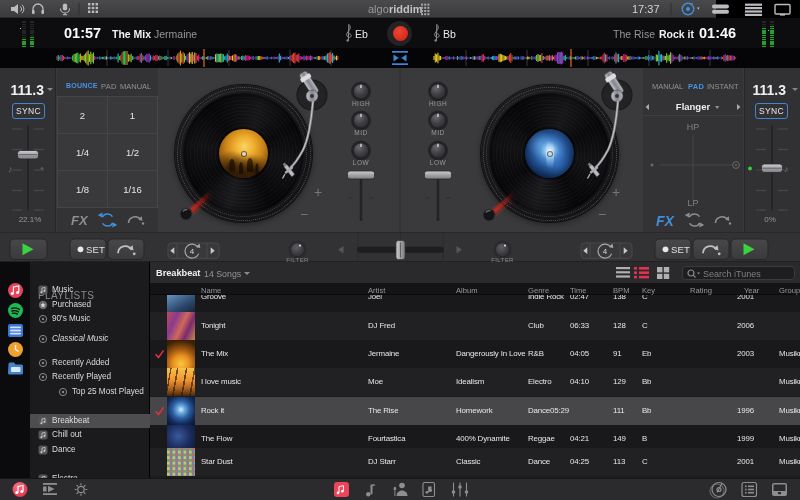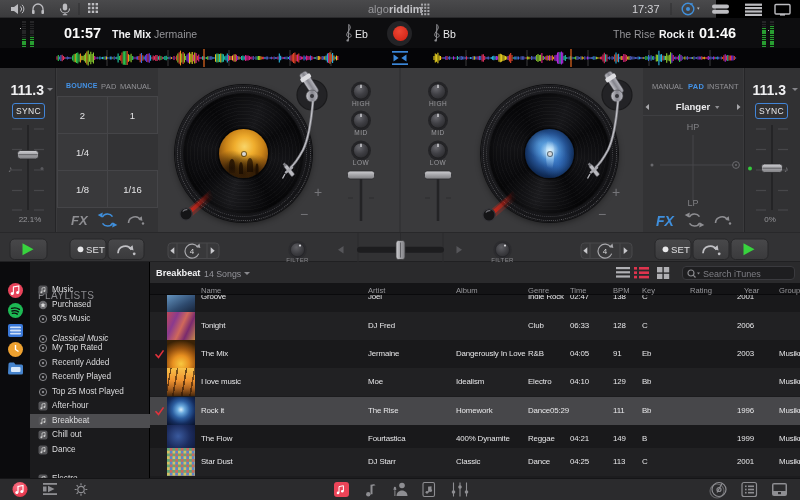--- a/index.html
+++ b/index.html
@@ -681,20 +681,21 @@
   <div class="abs" style="left:10px;top:147px;width:40px;text-align:center;font-size:8px;color:#96969a">22.1%</div>
   <div class="abs" style="left:750px;top:147px;width:40px;text-align:center;font-size:8px;color:#96969a">0%</div>
 
   <div class="abs" style="left:57px;top:0;width:101px;height:164px;background:#333335">
     <div class="abs tabtxt tabon" style="left:9px;top:13.5px;font-weight:bold;font-size:7px;letter-spacing:.2px">BOUNCE</div>
     <div class="abs tabtxt" style="left:44px;top:13.5px;font-size:7.5px">PAD</div>
     <div class="abs tabtxt" style="left:63px;top:13.5px;letter-spacing:0;font-size:7.5px">MANUAL</div>
     <div class="gridcell" style="left:0px;top:28px;width:51px;height:38px">2</div>
     <div class="gridcell" style="left:50px;top:28px;width:51px;height:38px">1</div>
     <div class="gridcell" style="left:0px;top:65px;width:51px;height:38px">1/4</div>
+    <div class="gridcell" style="left:50px;top:65px;width:51px;height:38px">1/2</div>
     <div class="gridcell" style="left:0px;top:102px;width:51px;height:38px">1/8</div>
     <div class="gridcell" style="left:50px;top:102px;width:51px;height:38px">1/16</div>
     <svg class="abs" style="left:0;top:140px" width="101" height="24" viewBox="0 0 101 24">
       <text x="14" y="17" font-size="13" font-style="italic" font-weight="bold" fill="#8e8e92">FX</text>
       <g stroke="#3f8fdc" stroke-width="1.6" fill="none">
         <path d="M45.2 9.2a6 6 0 0 1 10.3 -.6"></path>
         <path d="M55.8 14.8a6 6 0 0 1 -10.3 .6"></path>
       </g>
       <path d="M45.8 4.6l-.8 5-4.3-2.6z" fill="#3f8fdc"></path>
       <path d="M55.2 19.4l.8-5 4.3 2.6z" fill="#3f8fdc"></path>
@@ -1213,56 +1214,40 @@
         </svg>
         <span class="pltxt">90's Music</span>
       </div>
       <div class="plrow" style="top:70px;font-style:italic;">
         <svg class="plico" viewBox="0 0 10 10">
           <circle cx="5" cy="5" r="3.6" fill="none" stroke="#88888c" stroke-width="1"></circle>
           <circle cx="5" cy="5" r="1.2" fill="#88888c"></circle>
         </svg>
         <span class="pltxt">Classical Music</span>
       </div>
-      <div class="plrow" style="top:79.3px;">
-        <svg class="plico" viewBox="0 0 10 10">
-          <circle cx="5" cy="5" r="3.6" fill="none" stroke="#88888c" stroke-width="1"></circle>
-          <circle cx="5" cy="5" r="1.2" fill="#88888c"></circle>
-        </svg>
-        <span class="pltxt">My Top Rated</span>
-      </div>
       <div class="plrow" style="top:108.3px;">
         <svg class="plico" viewBox="0 0 10 10">
           <circle cx="5" cy="5" r="3.6" fill="none" stroke="#88888c" stroke-width="1"></circle>
           <circle cx="5" cy="5" r="1.2" fill="#88888c"></circle>
         </svg>
         <span class="pltxt">Recently Played</span>
       </div>
       <div class="plrow" style="top:93.8px;">
         <svg class="plico" viewBox="0 0 10 10">
           <circle cx="5" cy="5" r="3.6" fill="none" stroke="#88888c" stroke-width="1"></circle>
           <circle cx="5" cy="5" r="1.2" fill="#88888c"></circle>
         </svg>
         <span class="pltxt">Recently Added</span>
       </div>
-      <div class="plrow" style="top:122.8px;">
+      <div class="plrow" style="top:122.8px;margin-left:20px;">
         <svg class="plico" viewBox="0 0 10 10">
           <circle cx="5" cy="5" r="3.6" fill="none" stroke="#88888c" stroke-width="1"></circle>
           <circle cx="5" cy="5" r="1.2" fill="#88888c"></circle>
         </svg>
         <span class="pltxt">Top 25 Most Played</span>
-      </div>
-      <div class="plrow" style="top:137.3px;">
-        <svg class="plico" viewBox="0 0 10 10">
-          <rect x="0.5" y="0.5" width="9" height="9" rx="2" fill="#555558"></rect>
-          <path d="M4 7.2V3l3-.6v3.4" stroke="#ccc" stroke-width=".8" fill="none"></path>
-          <circle cx="3.4" cy="7.2" r="1" fill="#ccc"></circle>
-          <circle cx="6.4" cy="5.9" r="1" fill="#ccc"></circle>
-        </svg>
-        <span class="pltxt">After-hour</span>
       </div>
       <div class="plrow" style="top:151.8px;background:#4d4d50;">
         <svg class="plico" viewBox="0 0 10 10">
           <rect x="0.5" y="0.5" width="9" height="9" rx="2" fill="#555558"></rect>
           <path d="M4 7.2V3l3-.6v3.4" stroke="#ccc" stroke-width=".8" fill="none"></path>
           <circle cx="3.4" cy="7.2" r="1" fill="#ccc"></circle>
           <circle cx="6.4" cy="5.9" r="1" fill="#ccc"></circle>
         </svg>
         <span class="pltxt">Breakbeat</span>
       </div>

